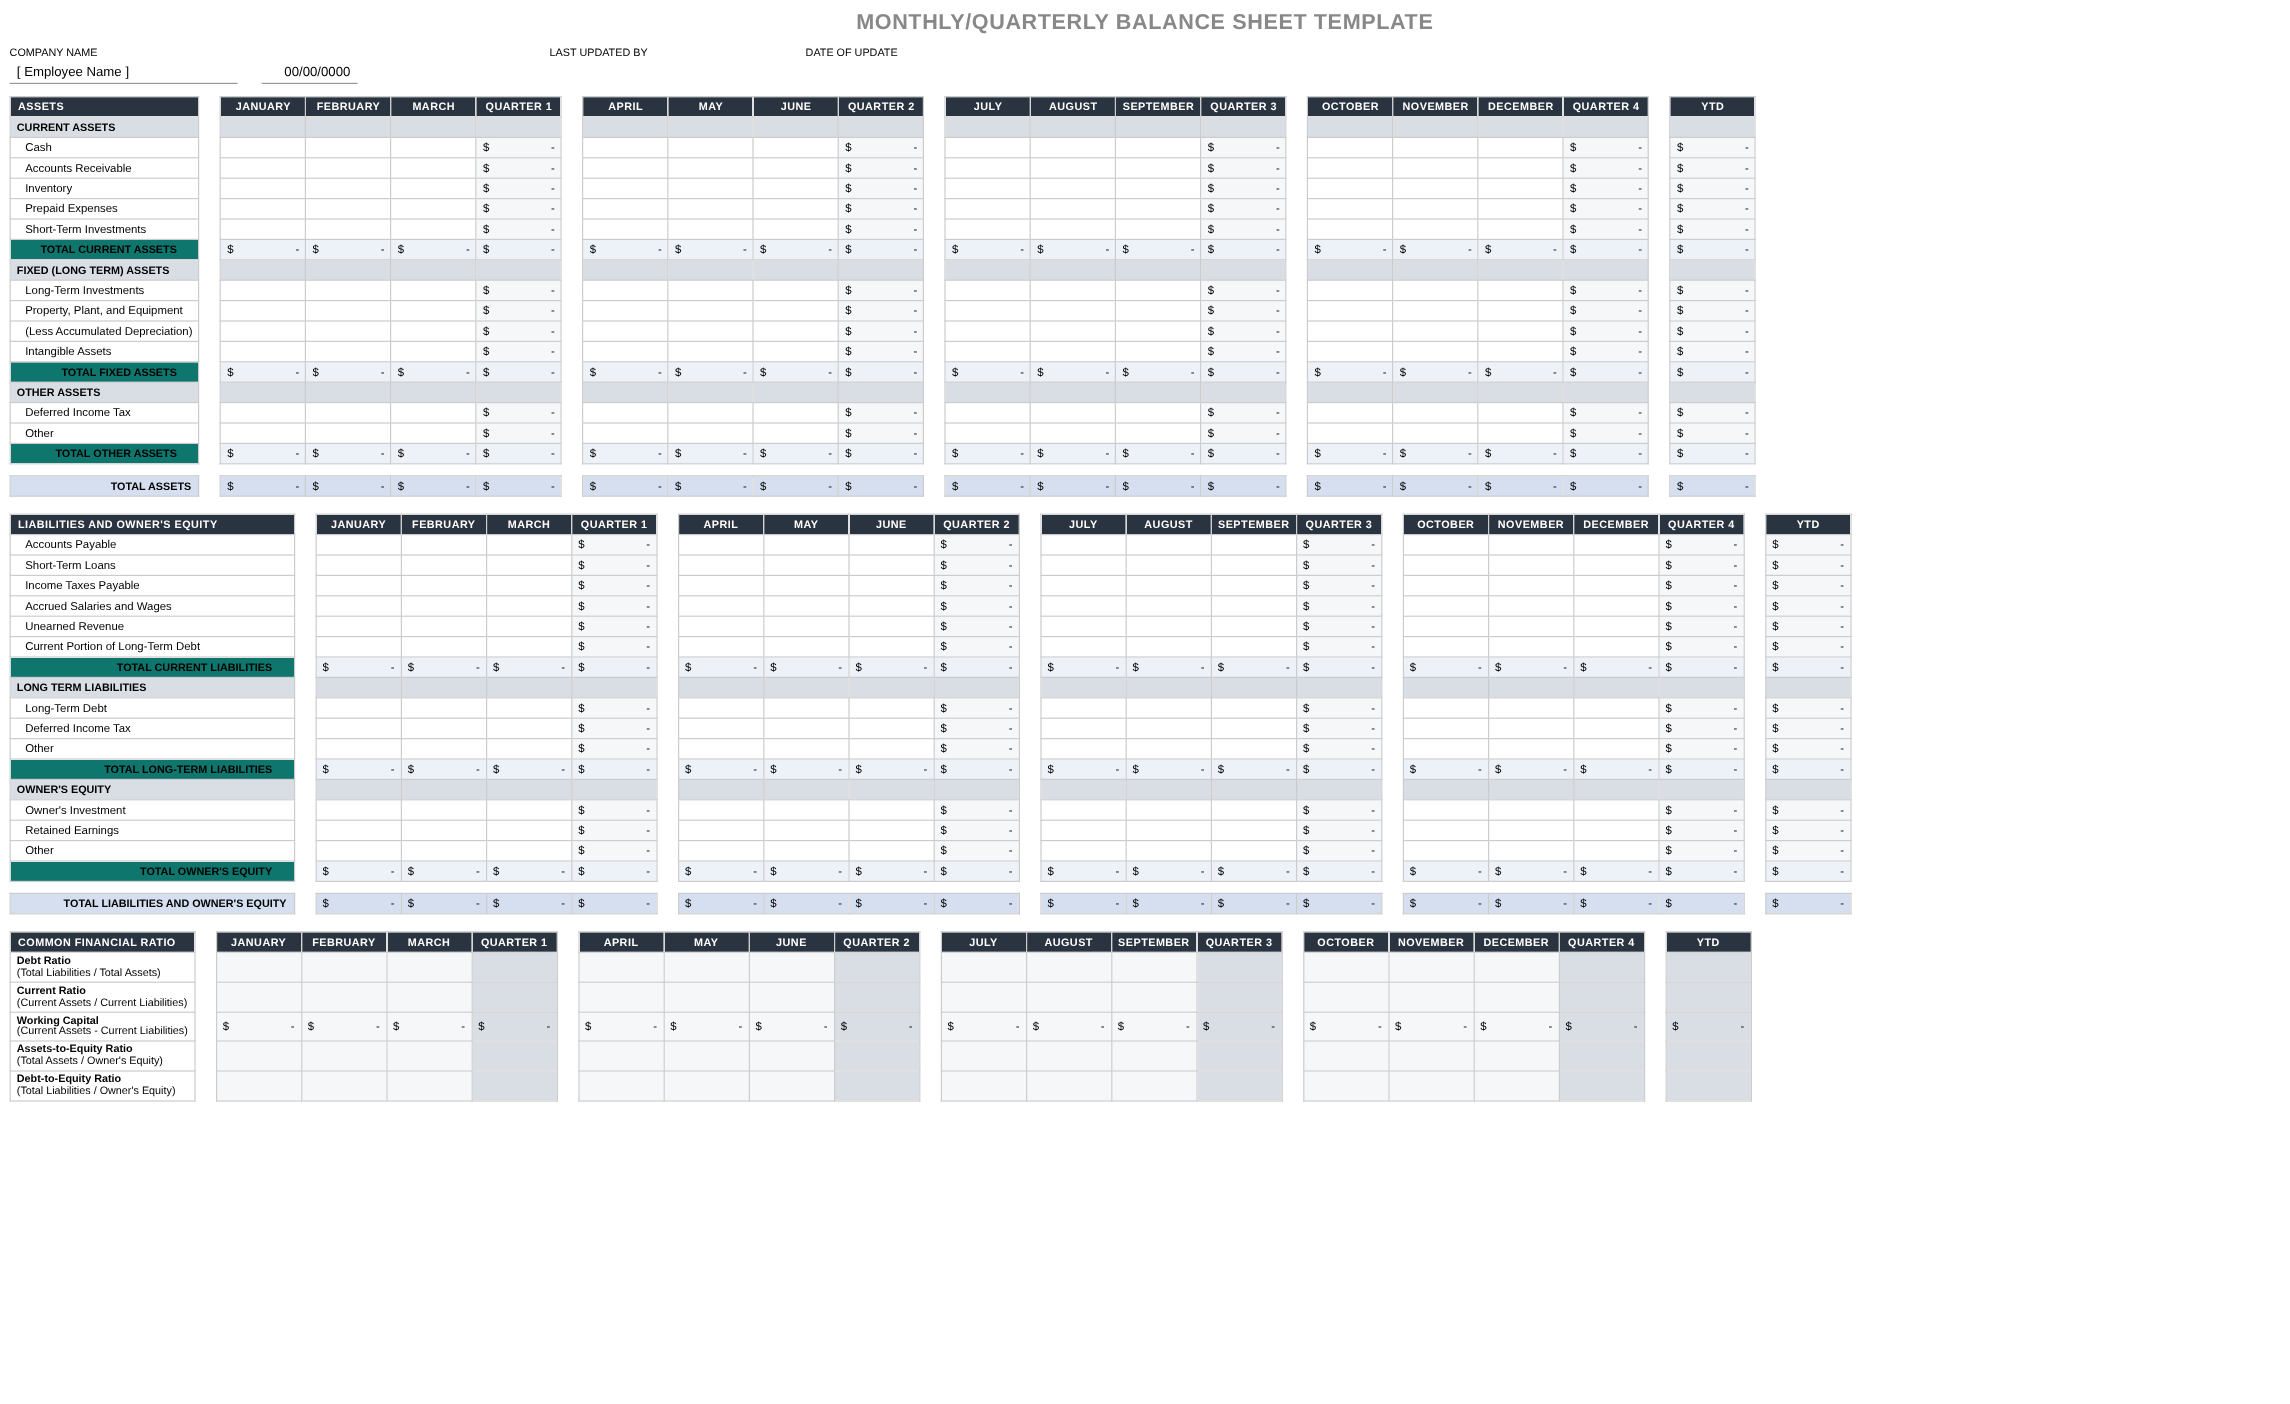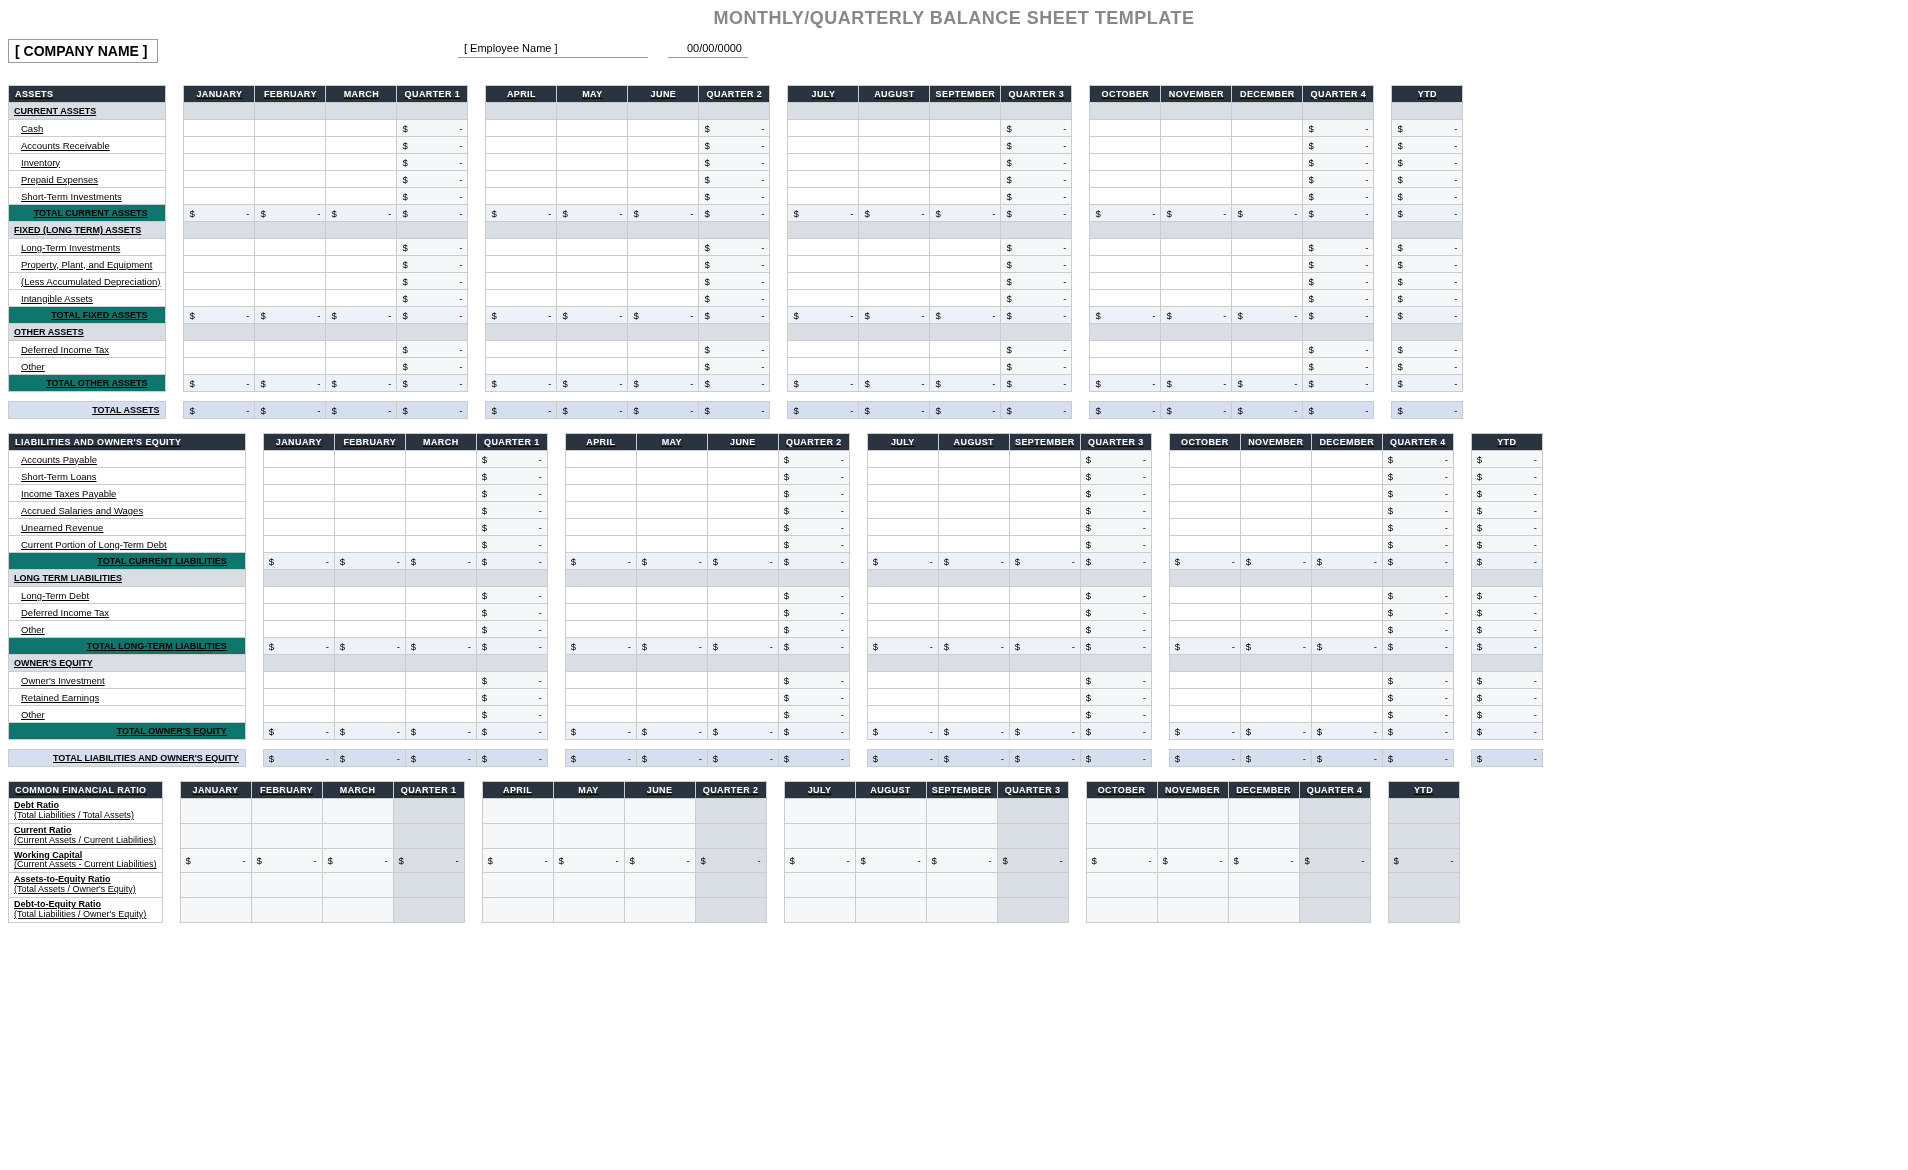--- a/index.html
+++ b/index.html
@@ -42,33 +42,35 @@
   td.money .sym { float: left; }
   td.money .dash { float: right; }
 </style>
 </head>
 <body>
 
 <div class="title">MONTHLY/QUARTERLY BALANCE SHEET TEMPLATE</div>
 
 <div>
   <div class="meta-aligned">
-    <div class="c1">
-        <div class="meta-value boxed" style="width:150px;">[ COMPANY NAME ]</div>
-      </div>
+    <div class="c1 meta-label">COMPANY NAME</div>
+    <div class="c2 meta-label">LAST UPDATED BY</div>
+    <div class="c3 meta-label">DATE OF UPDATE</div>
+  </div>
+  <div class="meta-aligned">
     <div class="c2">
         <div class="meta-value underlined" style="width:190px;">[ Employee Name ]</div>
       </div>
     <div class="c3">
         <div class="meta-value underlined" style="width:80px; text-align:right;">00/00/0000</div>
       </div>
   </div>
 </div>
 
-<div id="tables-container" style="margin-top:22px;text-decoration:underline;">
+<div id="tables-container" style="margin-top:10px;">
     <table>
       <tbody>
         <tr>
           <th class="sect-hdr left label-col">ASSETS</th>
           <td class="gap"></td>
           <th class="sect-hdr data-col">JANUARY</th>
           <th class="sect-hdr data-col">FEBRUARY</th>
           <th class="sect-hdr data-col">MARCH</th>
           <th class="sect-hdr data-col">QUARTER 1</th>
           <td class="gap"></td>

